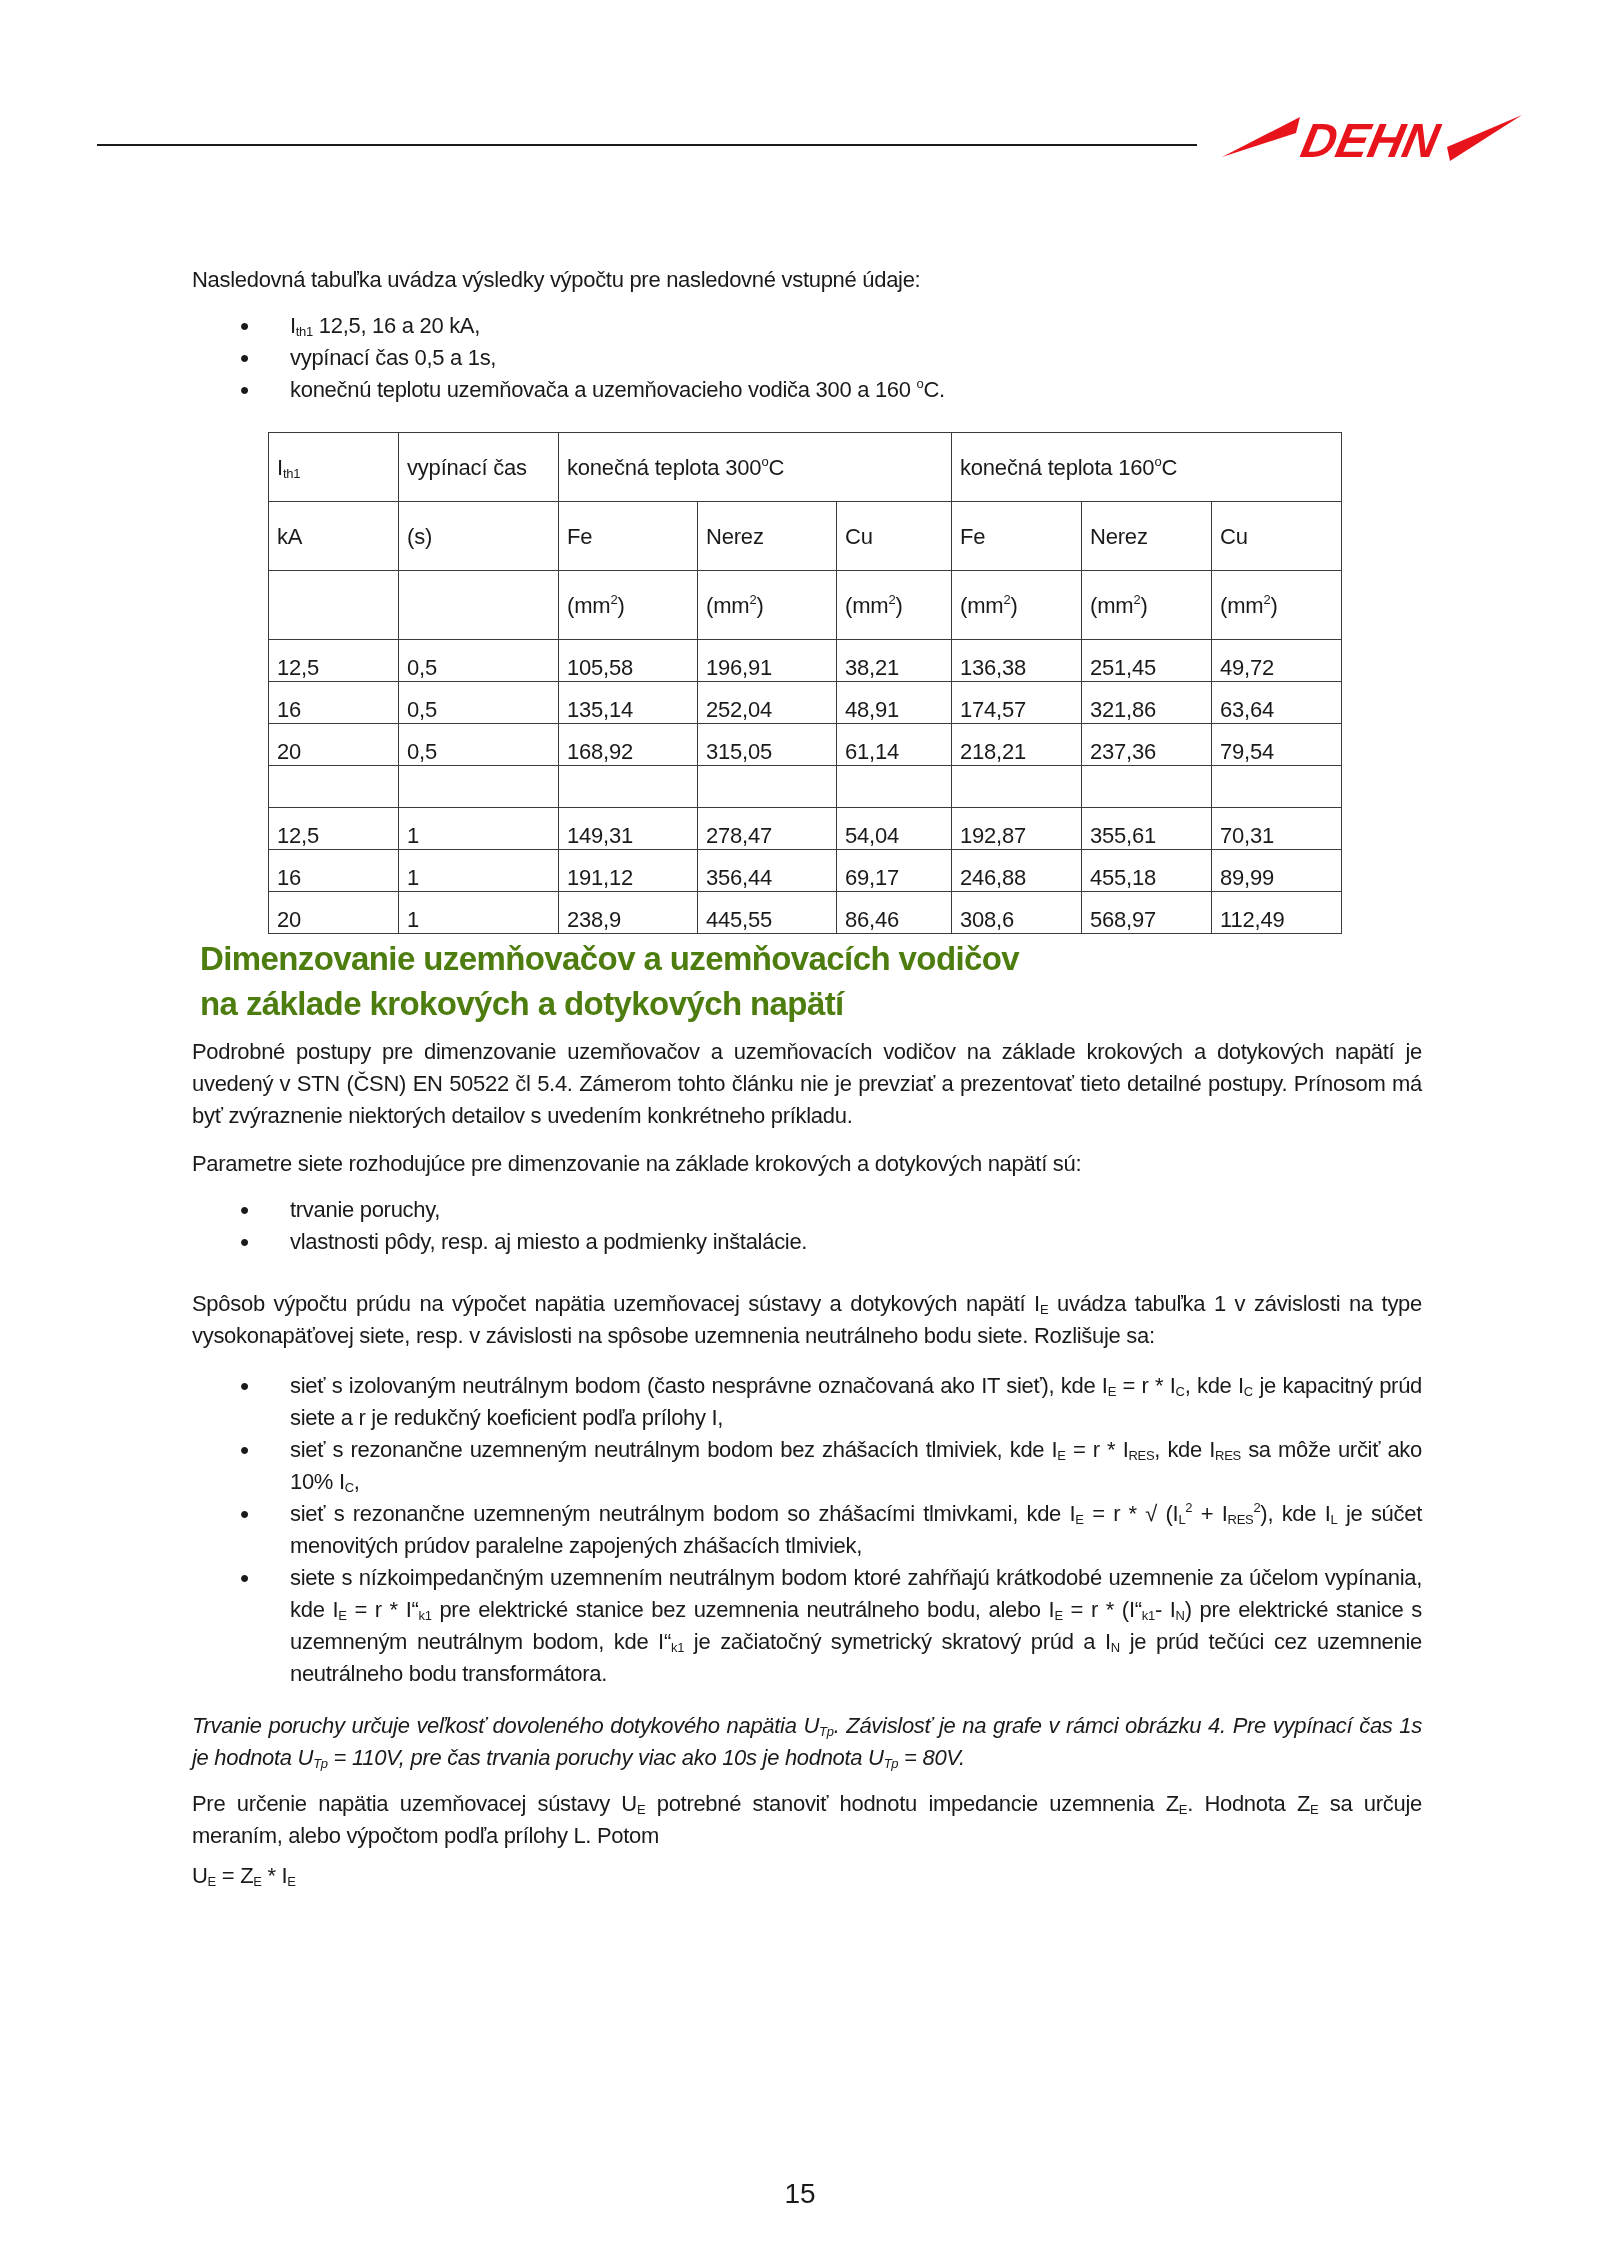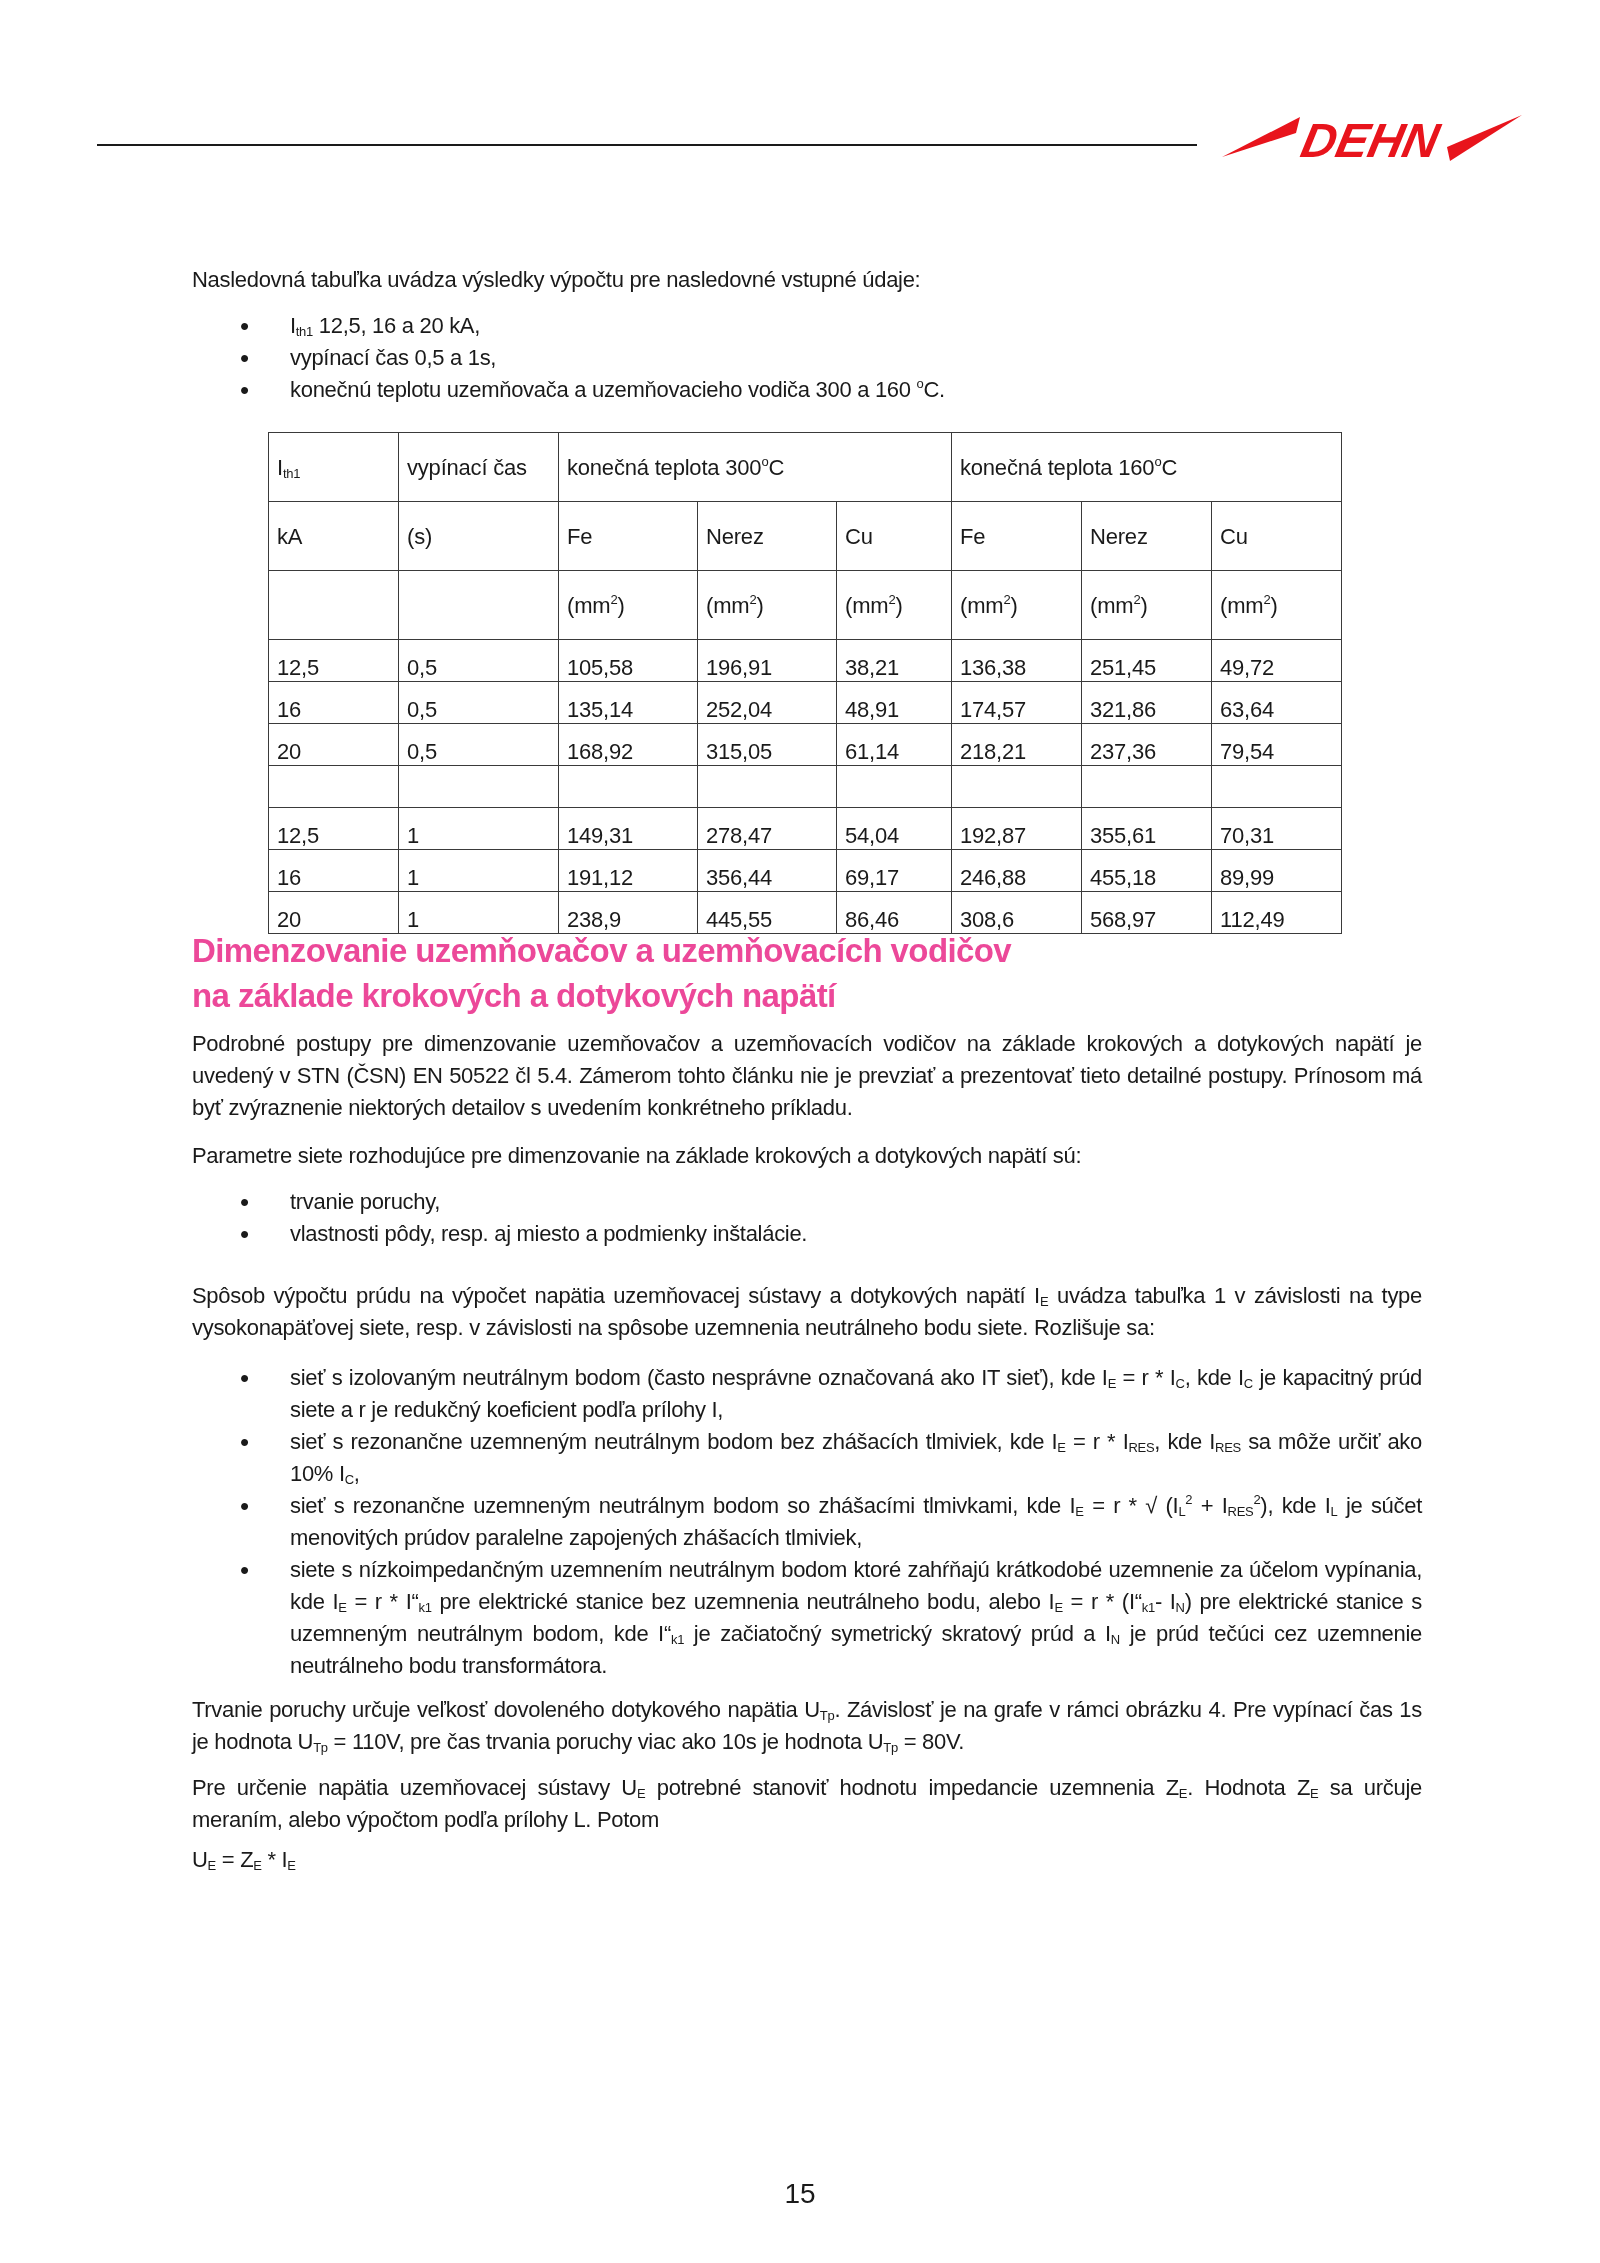--- a/index.html
+++ b/index.html
@@ -33,22 +33,22 @@
       position: absolute; left: 268px; top: 432px;
       border-collapse: collapse; font-size: 22px; letter-spacing: -0.2px;
     }
     table.data td {
       border: 1.5px solid #3a3a3a; padding: 8px 8px 0 8px; height: 33px;
       vertical-align: bottom; white-space: nowrap;
     }
     table.data tr.tall td { height: 40px; padding-bottom: 20px; }
 
     h2.section {
-      margin: 0; font-size: 33px; line-height: 45px; font-weight: bold;
-      letter-spacing: -0.6px; color: #ec4899;
+      margin: 8px; font-size: 33px; line-height: 45px; font-weight: bold;
+      letter-spacing: -0.6px; color: #4d7c0f;
     }
     .page-number {
       position: absolute; left: 0; width: 1600px; top: 2178px; text-align: center;
       font-size: 28px;
     }
   </style>
 </head>
 <body>
 
 <div class="header-line"></div>
@@ -199,20 +199,20 @@
 
   <p class="para" style="margin-top:30px;"><span>Spôsob výpočtu prúdu na výpočet napätia uzemňovacej sústavy a dotykových napätí I</span><sub>E</sub><span> uvádza tabuľka 1 v závislosti na type vysokonapäťovej siete, resp. v závislosti na spôsobe uzemnenia neutrálneho bodu siete. Rozlišuje sa:</span></p>
 
   <ul class="bullets" style="margin-top:18px;">
     <li><span>sieť s izolovaným neutrálnym bodom (často nesprávne označovaná ako IT sieť), kde I</span><sub>E</sub><span> = r * I</span><sub>C</sub><span>, kde I</span><sub>C</sub><span> je kapacitný prúd siete a r je redukčný koeficient podľa prílohy I,</span></li>
     <li><span>sieť s rezonančne uzemneným neutrálnym bodom bez zhášacích tlmiviek, kde   I</span><sub>E</sub><span> = r * I</span><sub>RES</sub><span>, kde I</span><sub>RES</sub><span> sa môže určiť ako 10% I</span><sub>C</sub><span>,</span></li>
     <li><span>sieť s rezonančne uzemneným neutrálnym bodom so zhášacími tlmivkami, kde  I</span><sub>E</sub><span> = r * √ (I</span><sub>L</sub><sup>2</sup><span> + I</span><sub>RES</sub><sup>2</sup><span>), kde I</span><sub>L</sub><span> je súčet menovitých prúdov paralelne zapojených zhášacích tlmiviek,</span></li>
     <li><span>siete s nízkoimpedančným uzemnením neutrálnym bodom ktoré zahŕňajú krátkodobé uzemnenie za účelom vypínania, kde I</span><sub>E</sub><span> = r * I“</span><sub>k1</sub><span> pre elektrické stanice bez uzemnenia neutrálneho bodu, alebo I</span><sub>E</sub><span> = r * (I“</span><sub>k1</sub><span>- I</span><sub>N</sub><span>) pre elektrické stanice s uzemneným neutrálnym bodom, kde I“</span><sub>k1</sub><span> je začiatočný symetrický skratový prúd a I</span><sub>N</sub><span> je prúd tečúci cez uzemnenie neutrálneho bodu transformátora.</span></li>
   </ul>
 
-  <p class="para" style="margin-top:12px;"><span>Trvanie poruchy určuje veľkosť dovoleného dotykového napätia U</span><sub>Tp</sub><span>. Závislosť je na grafe v rámci obrázku 4. Pre vypínací čas 1s je hodnota U</span><sub>Tp</sub><span> = 110V, pre čas trvania poruchy viac ako 10s je hodnota U</span><sub>Tp</sub><span> = 80V.</span></p>
+  <p class="para" style="margin-top:20px;font-style:italic;"><span>Trvanie poruchy určuje veľkosť dovoleného dotykového napätia U</span><sub>Tp</sub><span>. Závislosť je na grafe v rámci obrázku 4. Pre vypínací čas 1s je hodnota U</span><sub>Tp</sub><span> = 110V, pre čas trvania poruchy viac ako 10s je hodnota U</span><sub>Tp</sub><span> = 80V.</span></p>
 
   <p class="para" style="margin-top:14px;"><span>Pre určenie napätia uzemňovacej sústavy U</span><sub>E</sub><span> potrebné stanoviť hodnotu impedancie uzemnenia Z</span><sub>E</sub><span>. Hodnota Z</span><sub>E</sub><span> sa určuje meraním, alebo výpočtom podľa prílohy L. Potom</span></p>
 
   <p style="margin-top:8px;"><span>U</span><sub>E</sub><span> = Z</span><sub>E</sub><span> * I</span><sub>E</sub></p>
 </div>
 
 <div class="page-number">15</div>
 
 </body></html>

